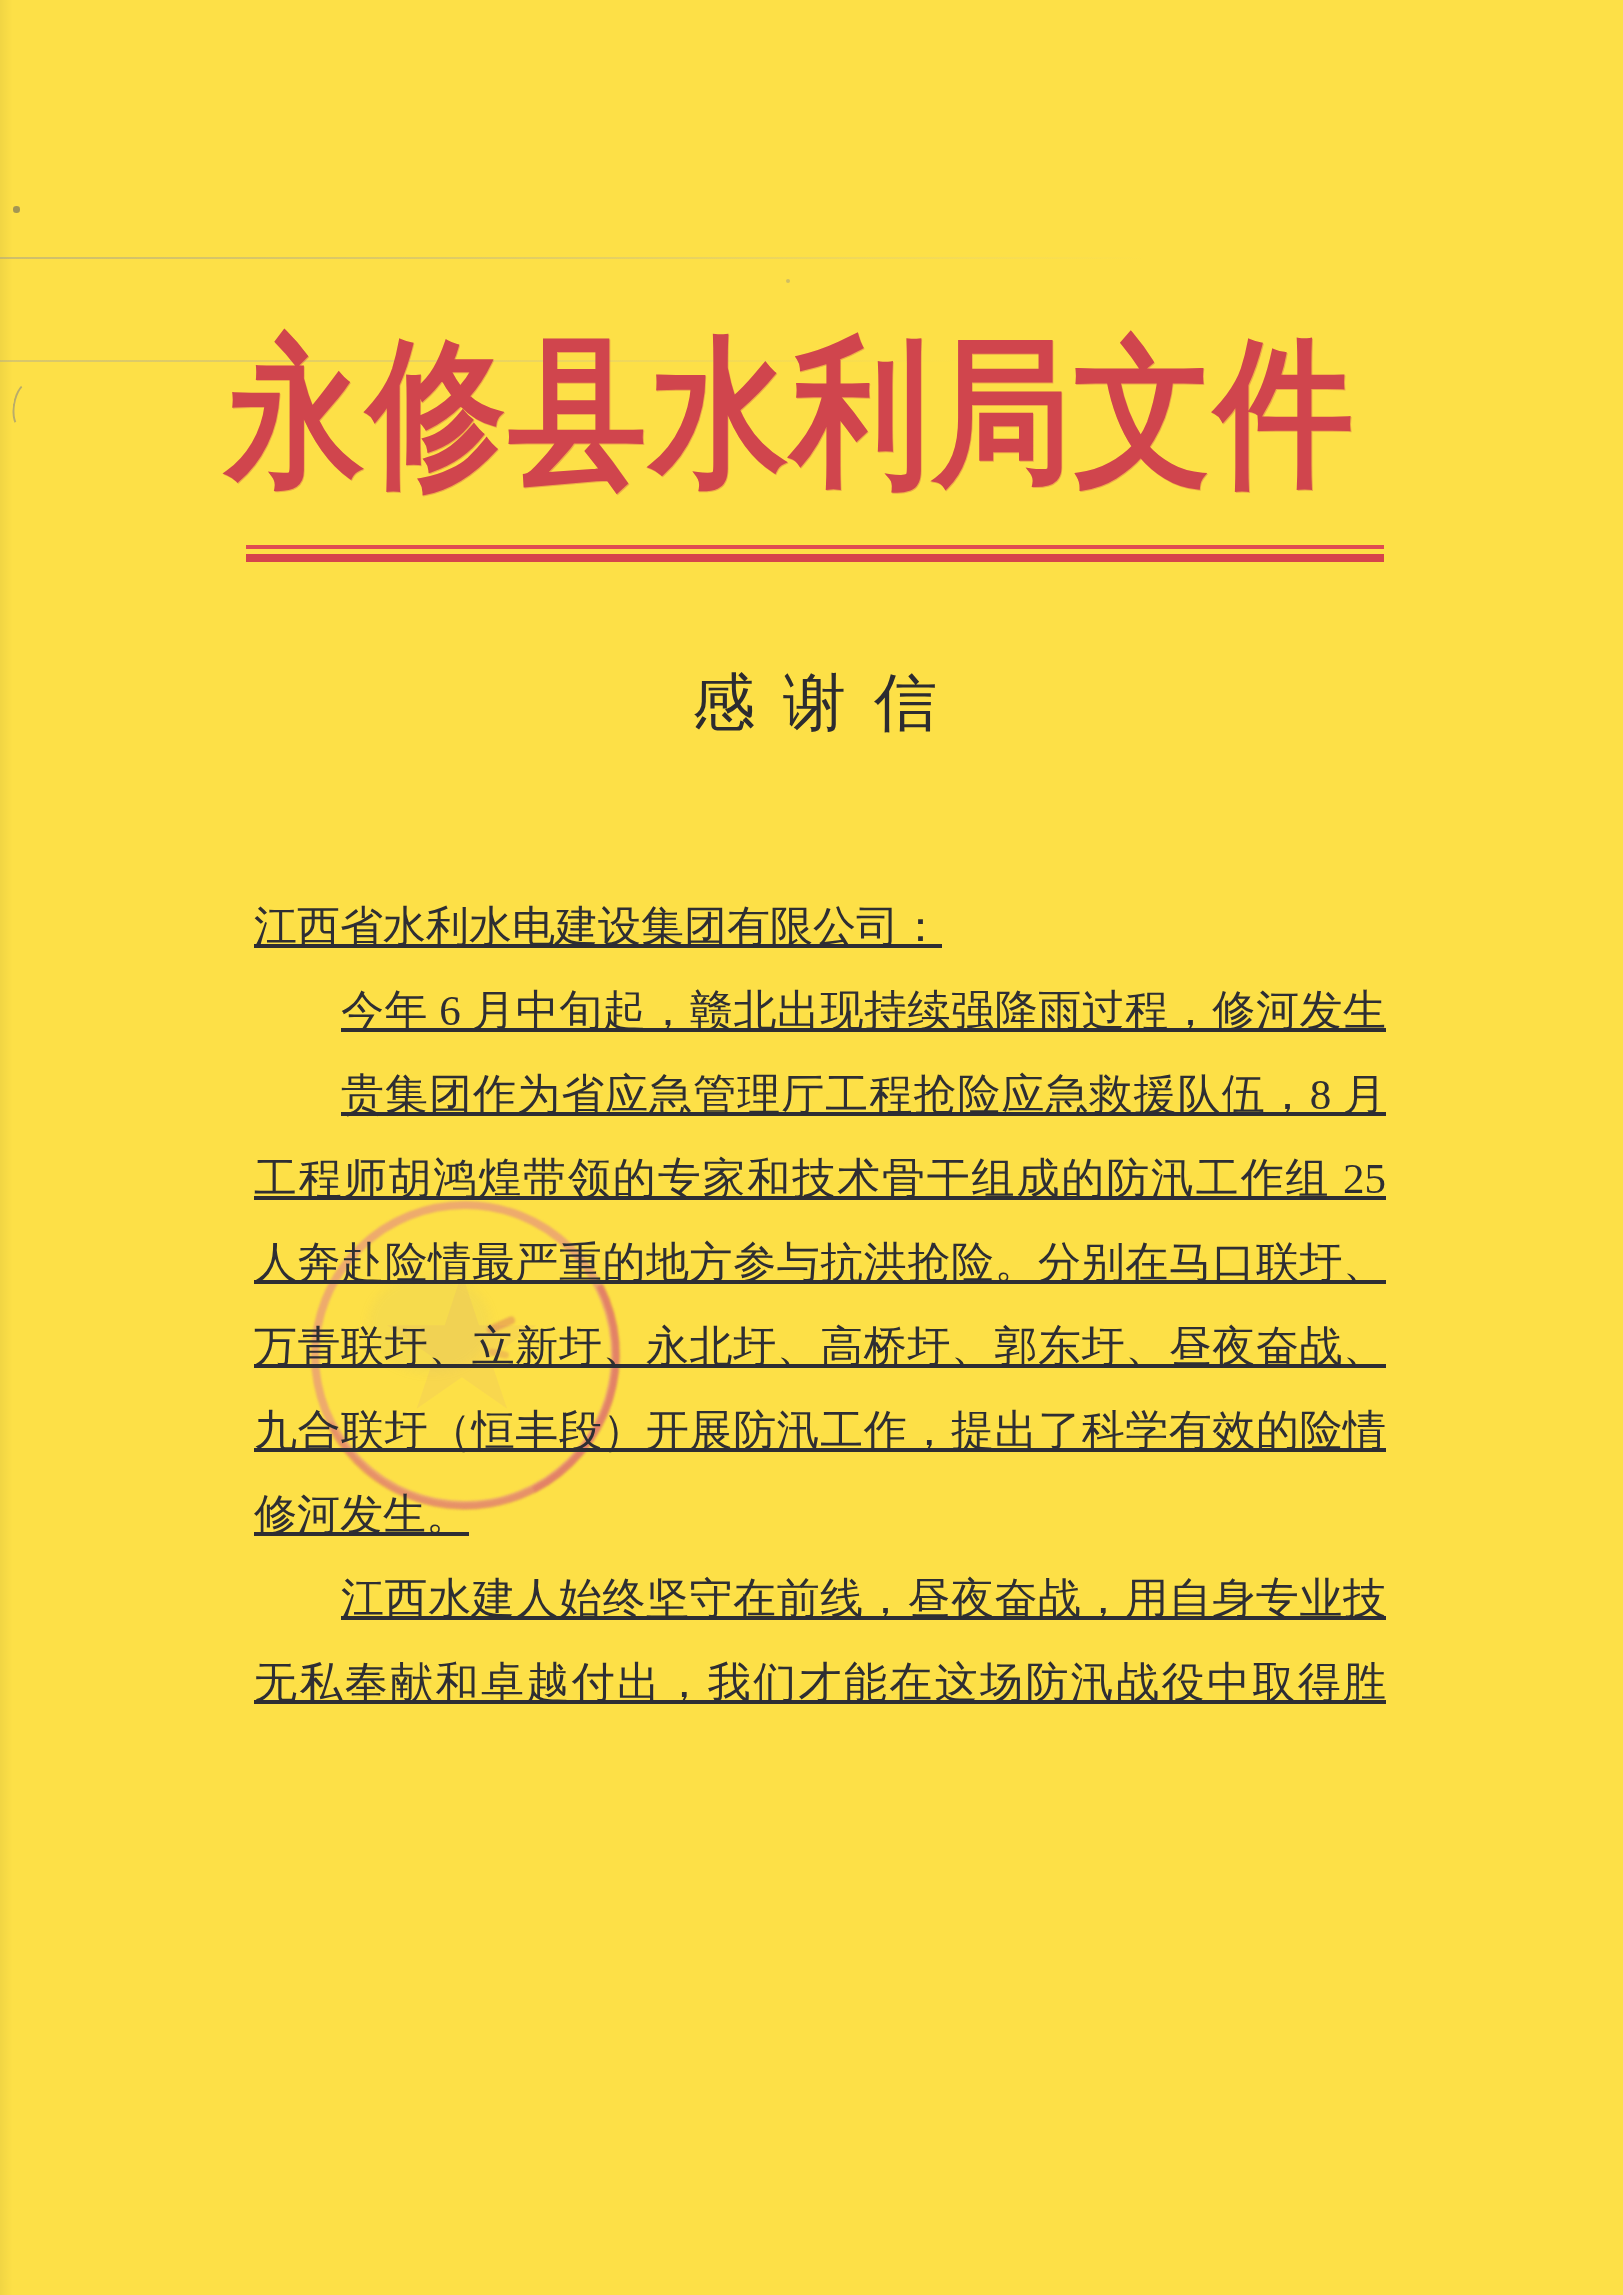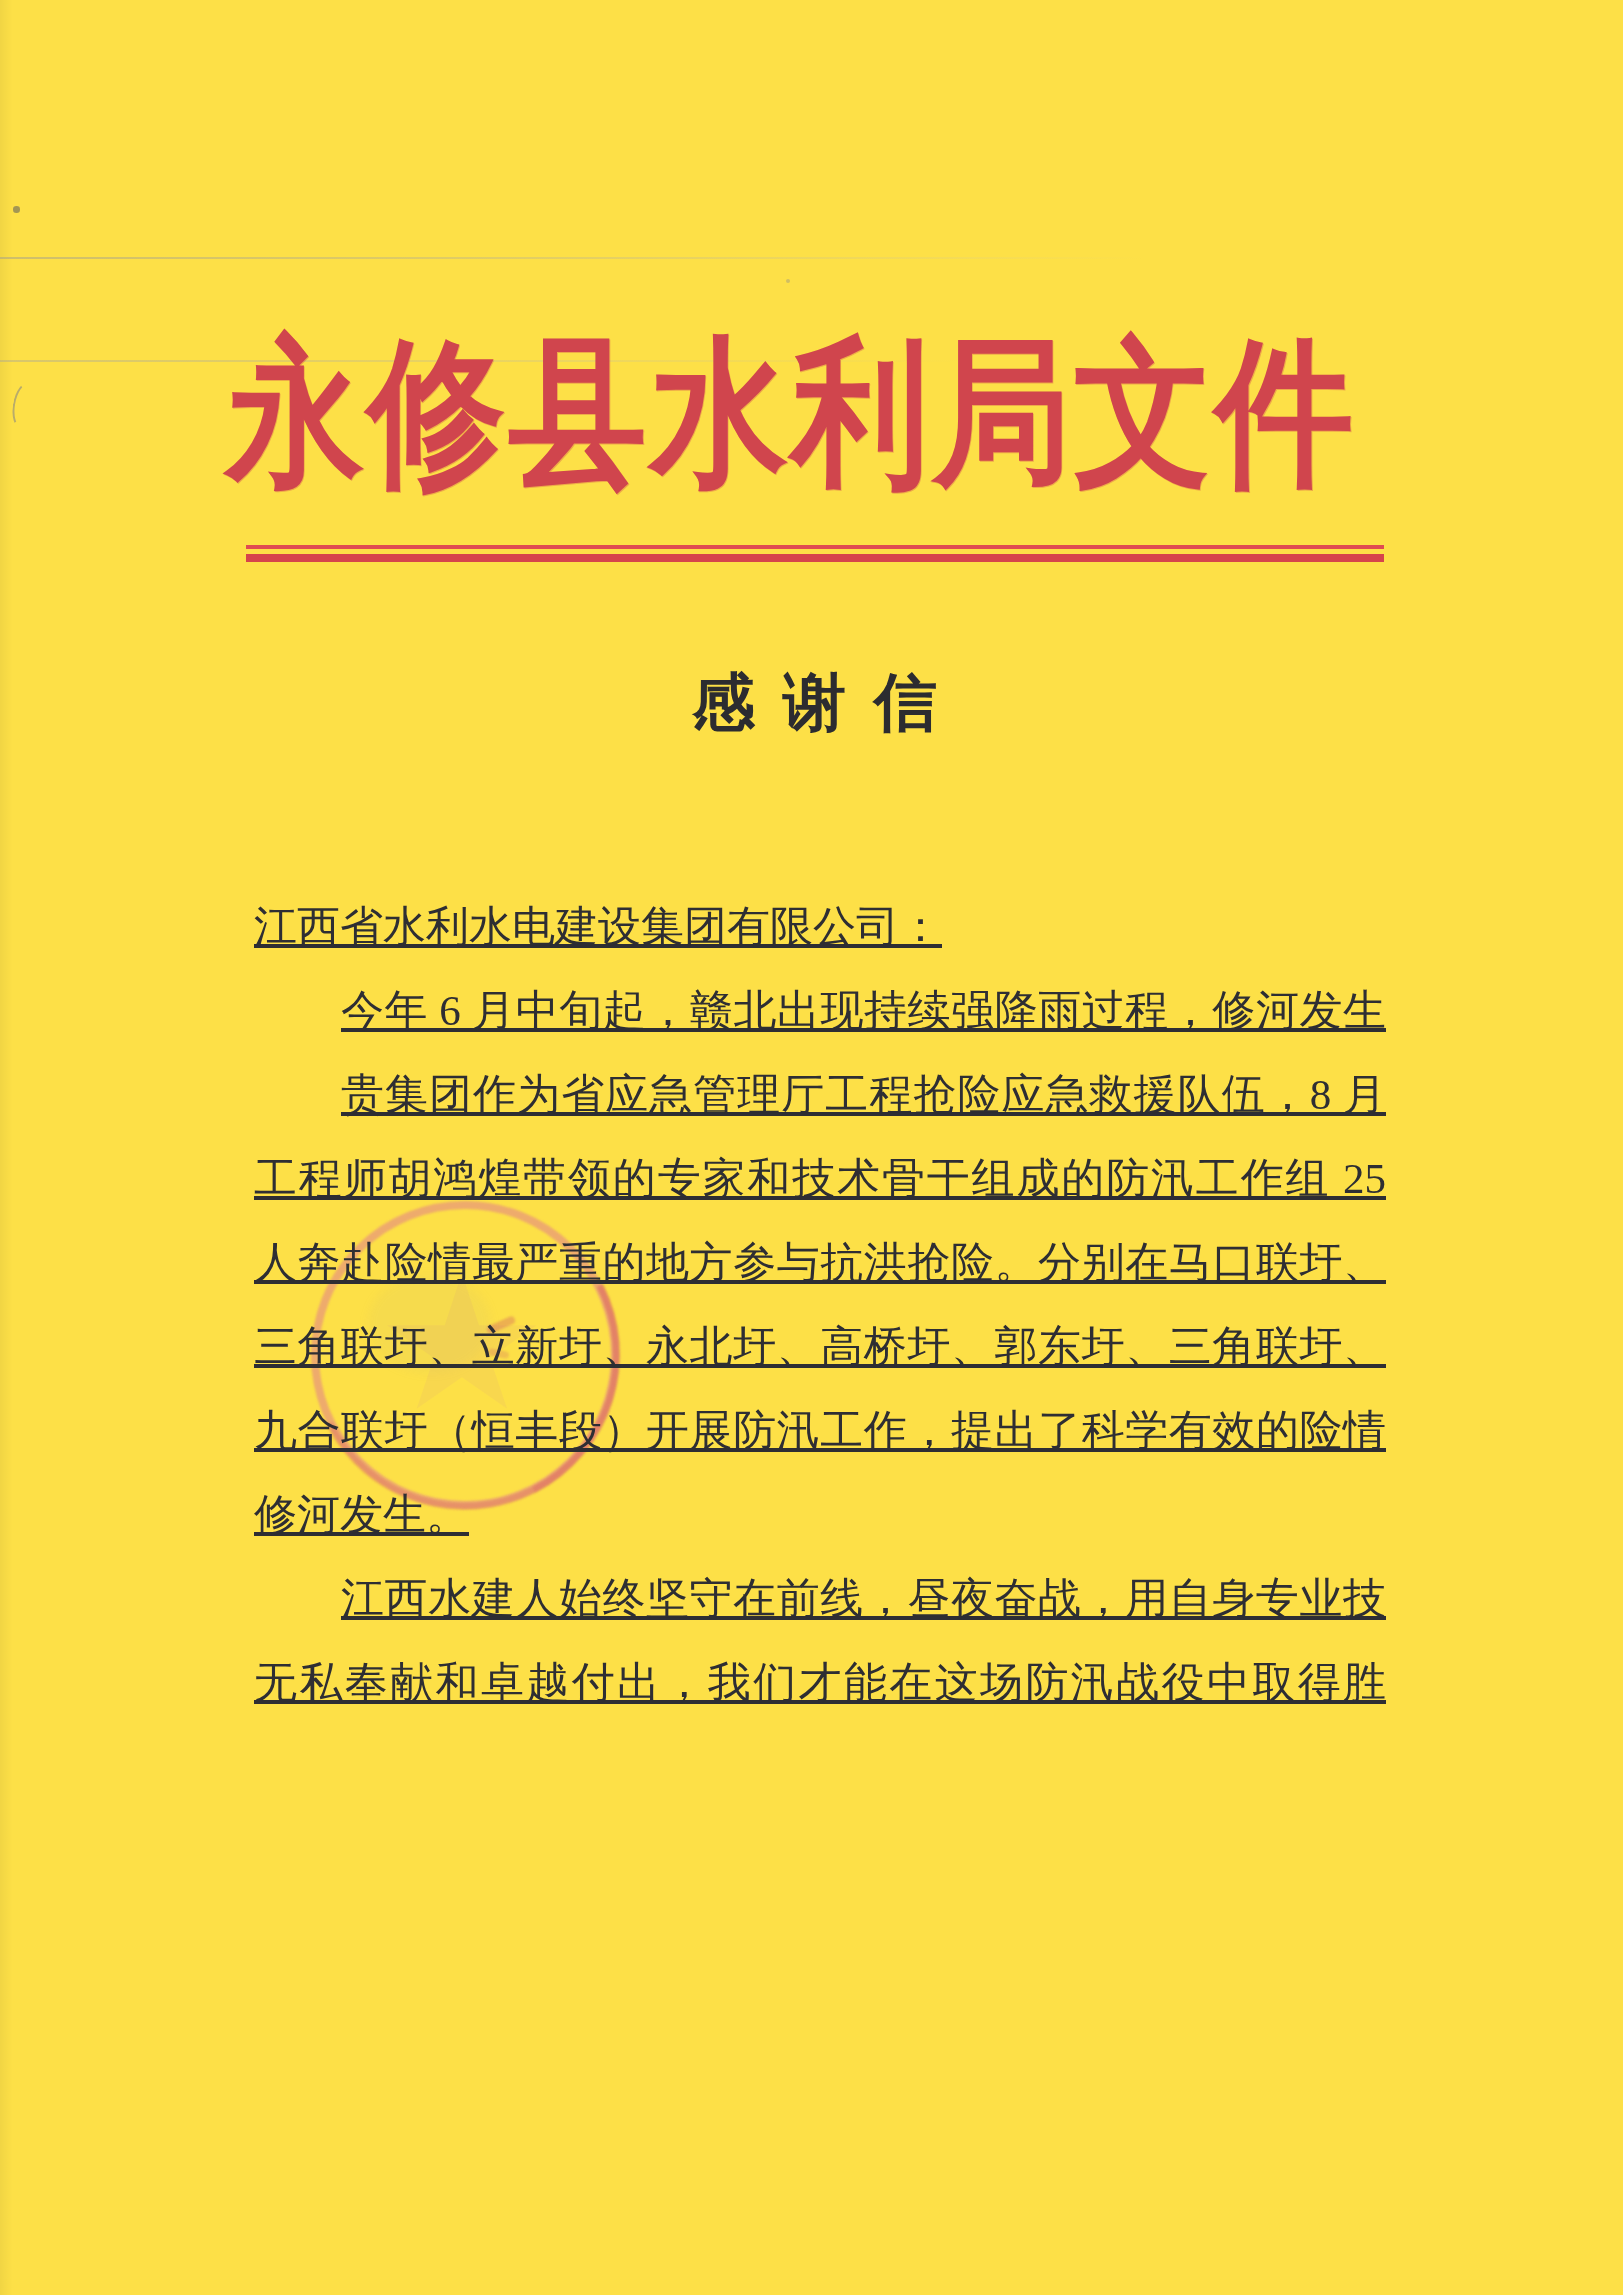--- a/index.html
+++ b/index.html
@@ -43,21 +43,21 @@
     text-shadow:0.8px 0.8px 0 rgba(208,69,77,0.35);
   }
 
   
   .rule-thin{position:absolute;left:246px;top:545px;width:1138px;height:4.1px;background:#e04b51;}
   .rule-thick{position:absolute;left:246px;top:554px;width:1138px;height:8.2px;background:#d6444b;}
 
   
   .letter-title{
     position:absolute;left:692px;top:672px;margin:0;
-    font-size:63px;line-height:1;font-weight:700;
+    font-size:63px;line-height:1;font-weight:400;
     letter-spacing:28px;color:#2c2c30;white-space:nowrap;
   }
 
   
   .stamp{position:absolute;left:311px;top:1201px;width:308px;height:308px;z-index:1;pointer-events:none;}
   .stamp .ring1{
     position:absolute;inset:0;border-radius:50%;box-sizing:border-box;
     border:8.2px solid rgba(226,128,139,0.55);
     filter:blur(0.8px);
   }
@@ -124,21 +124,21 @@
     <div class="smudge2"></div>
     <div class="smudge3"></div>
   </div>
 
   <div class="body-lines" id="body-lines">
       <div class="line">江西省水利水电建设集团有限公司：</div>
       <div class="line indent fill">今年 6 月中旬起，赣北出现持续强降雨过程，修河发生</div>
       <div class="line indent fill">贵集团作为省应急管理厅工程抢险应急救援队伍，8 月</div>
       <div class="line fill">工程师胡鸿煌带领的专家和技术骨干组成的防汛工作组 25</div>
       <div class="line fill">人奔赴险情最严重的地方参与抗洪抢险。分别在马口联圩、</div>
-      <div class="line fill">三角联圩、立新圩、永北圩、高桥圩、郭东圩、三角联圩、</div>
+      <div class="line fill">万青联圩、立新圩、永北圩、高桥圩、郭东圩、昼夜奋战、</div>
       <div class="line fill">九合联圩（恒丰段）开展防汛工作，提出了科学有效的险情</div>
       <div class="line">修河发生。</div>
       <div class="line indent fill">江西水建人始终坚守在前线，昼夜奋战，用自身专业技</div>
       <div class="line fill">无私奉献和卓越付出，我们才能在这场防汛战役中取得胜</div>
     </div>
 
 </div>
 
 
 </body></html>

